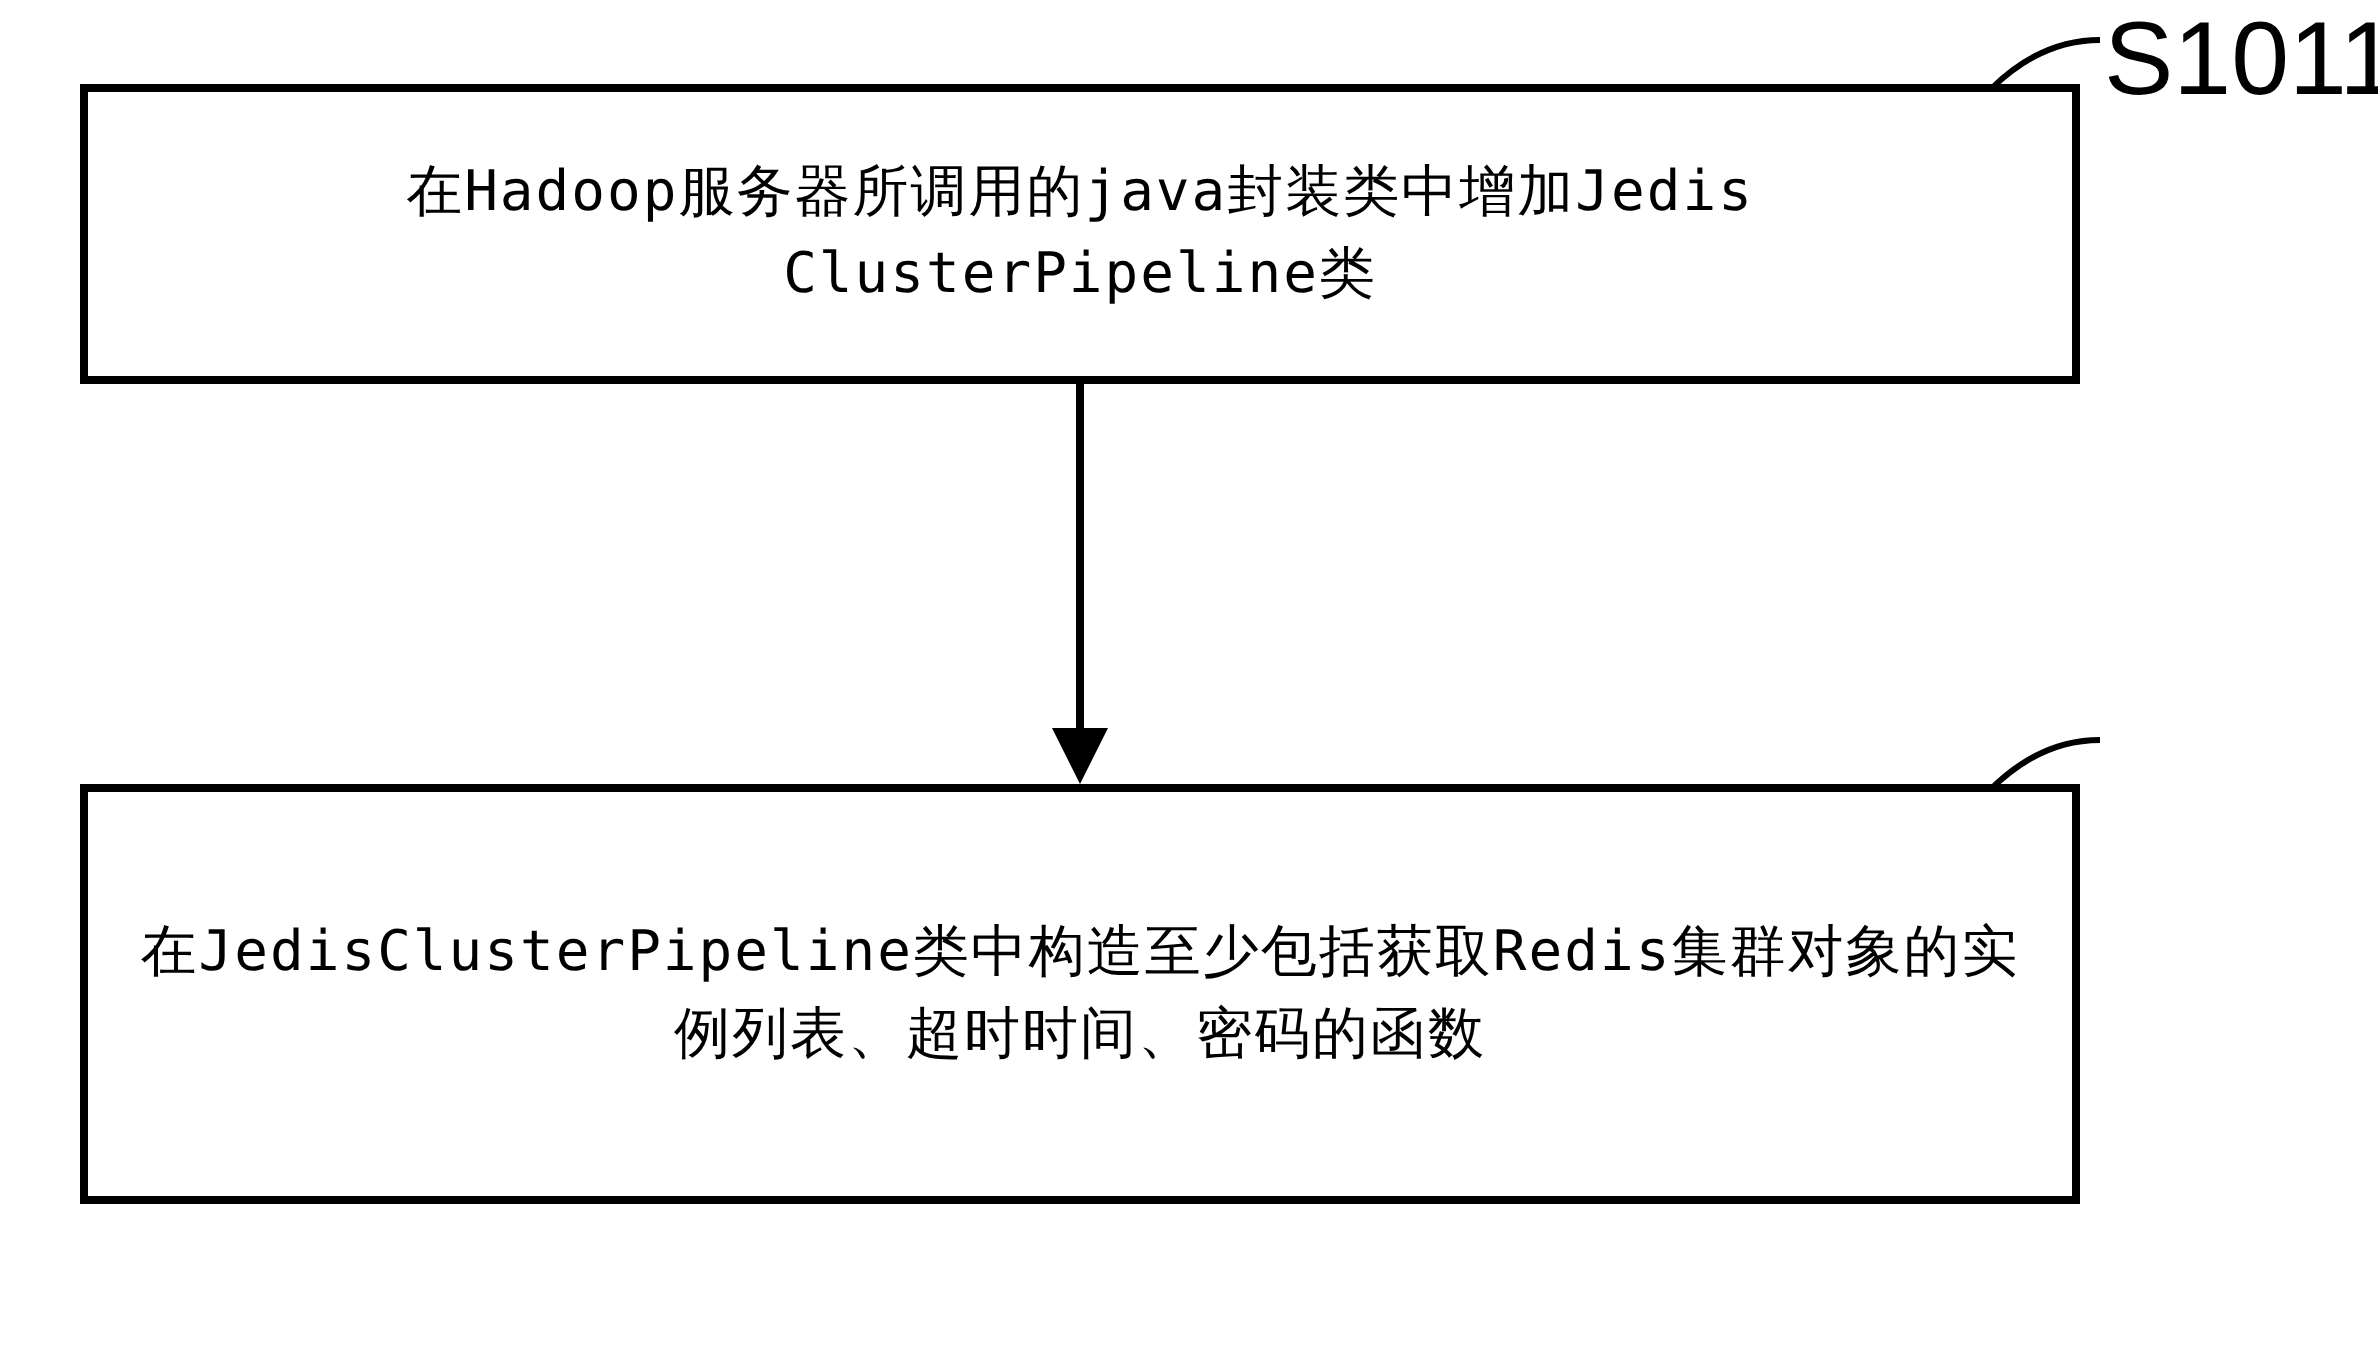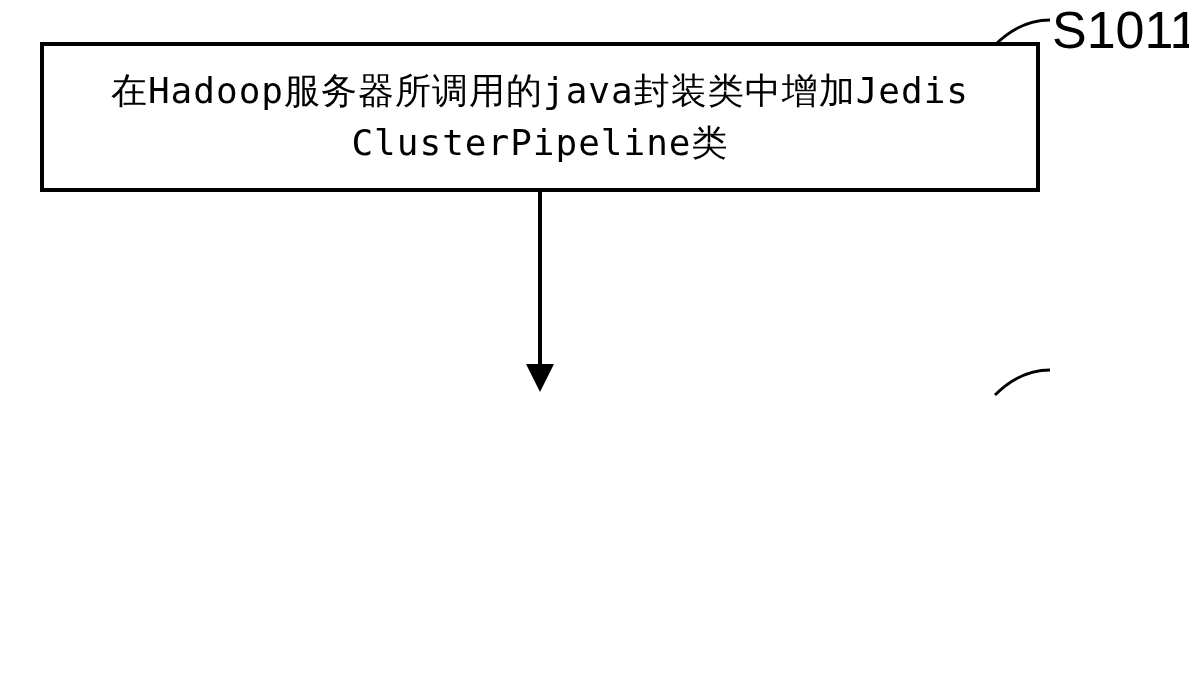--- a/index.html
+++ b/index.html
@@ -23,21 +23,21 @@
       position: absolute;
       border: 4px solid #000;
       background: #fff;
       display: flex;
       align-items: center;
       justify-content: center;
       text-align: center;
       padding: 12px 20px;
     }
     .flow-box-text {
-      font-size: 36px;
+      font-size: 28px;
       line-height: 1.45;
       color: #000;
       letter-spacing: 1px;
     }
     .box1 {
       left: 40px;
       top: 42px;
       width: 1000px;
       height: 150px;
     }
@@ -85,14 +85,17 @@
   <svg class="arrow-svg" style="left:520px; top:192px; width:40px; height:202px;">
     <line x1="20" y1="0" x2="20" y2="178" stroke="#000" stroke-width="4"></line>
     <polygon points="20,200 6,172 34,172" fill="#000"></polygon>
   </svg>
 
 
   <svg class="arrow-svg" style="left:990px; top:360px; width:70px; height:40px;">
     <path d="M 60 10 Q 30 10 5 35" stroke="#000" stroke-width="3" fill="none"></path>
   </svg>
 
+  <div class="flow-box box2">
+    <div class="flow-box-text">在JedisClusterPipeline类中构造至少包括获取Redis集群对象的实例列表、超时时间、密码的函数</div>
+  </div>
 
 </div>
 
 </body></html>

